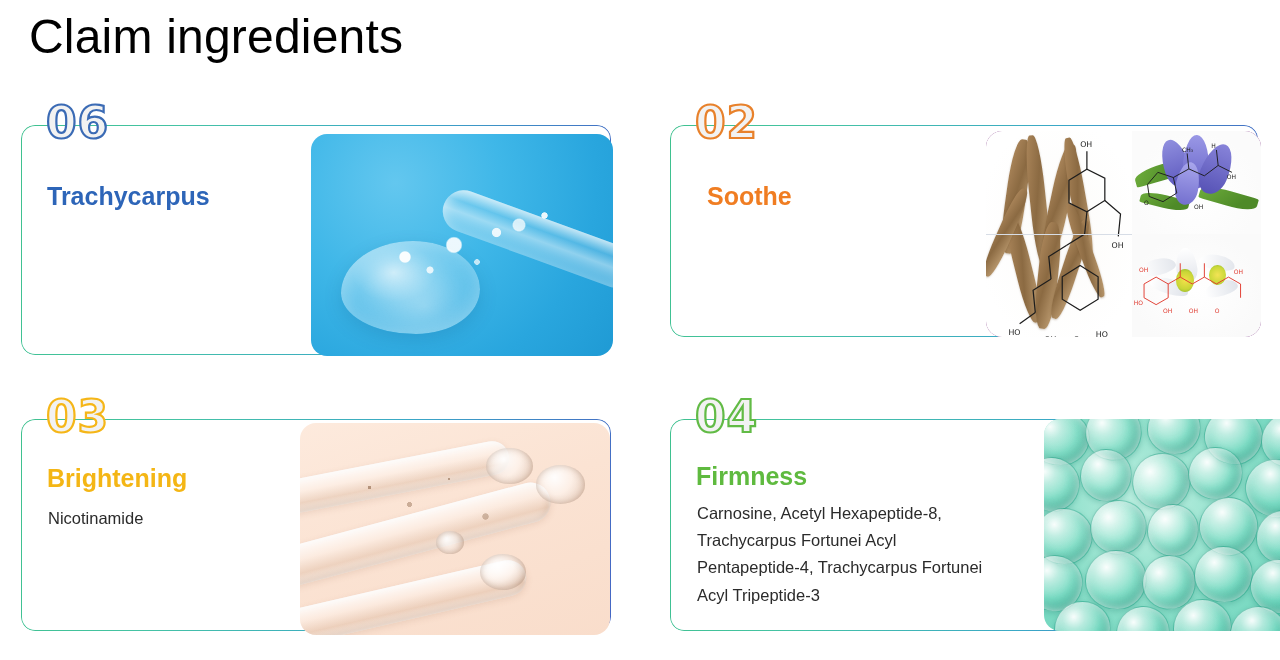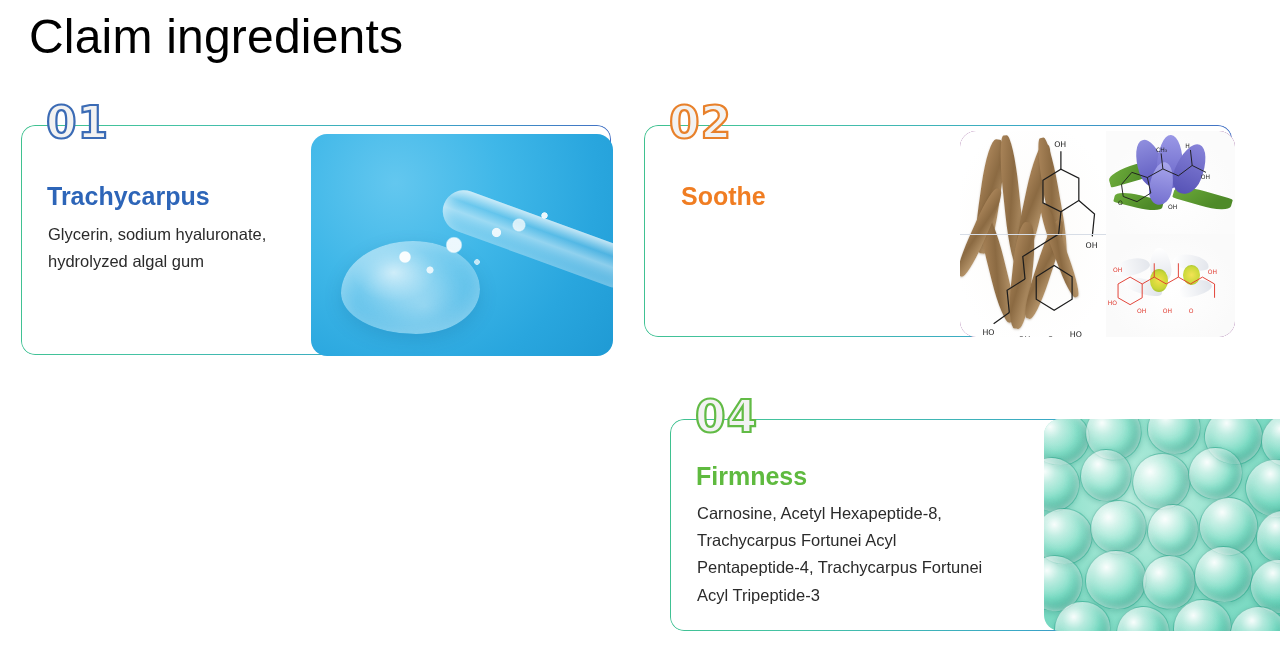--- a/index.html
+++ b/index.html
@@ -244,34 +244,33 @@
 </head>
 <body>
 
 <h1 class="page-title">Claim ingredients</h1>
 
 <div class="card-grid">
 
   <div class="card" style="left:21px; top:125px; width:590px; height:230px;">
     <div class="card-frame"></div>
 
-    <div class="card-number" style="left:25px; top:-24px; -webkit-text-stroke:2.2px #3b6bb5; text-stroke:2.2px #3b6bb5;">01</div>
+    <div class="card-number" style="left:25px; top:-24px; -webkit-text-stroke:2.2px #3b6bb5; text-stroke:2.2px #3b6bb5;">06</div>
 
     <div class="card-heading" style="left:26px; top:58px; color:#2d65b8;">Trachycarpus</div>
 
-    <div class="card-desc" style="left:27px; top:96px; width:225px;">Glycerin, sodium hyaluronate, hydrolyzed algal gum</div>
 
     <div class="card-media media-gel-drop" style="left:290px; top:9px; width:302px; height:222px;">
       <div class="gel-drop-pool"></div>
       <div class="gel-drop-pipette"></div>
       <div class="gel-bubbles"></div>
     </div>
   </div>
 
-  <div class="card" style="left:644px; top:125px; width:588px; height:212px;text-align:center;">
+  <div class="card" style="left:670px; top:125px; width:588px; height:212px;text-align:center;">
     <div class="card-frame"></div>
 
     <div class="card-number" style="left:25px; top:-24px; -webkit-text-stroke:2.2px #e8812b; text-stroke:2.2px #e8812b;">02</div>
 
     <div class="card-heading" style="left:26px; top:58px; color:#f07d22;margin-left:11px;">Soothe</div>
 
 
     <div class="card-media media-collage" style="left:316px; top:6px; width:275px; height:206px;">
 
       <div class="collage-cell collage-flowers-blue">
@@ -358,20 +357,43 @@
             <text x="96" y="92">O</text>
             <text x="118" y="46">OH</text>
           </g>
         </svg>
       </div>
 
       <span class="collage-divider" style="top:50%; width:53%;"></span>
     </div>
   </div>
 
+  <div class="card" style="left:21px; top:419px; width:590px; height:212px;">
+    <div class="card-frame"></div>
+
+    <div class="card-number" style="left:25px; top:-24px; -webkit-text-stroke:2.2px #f5b618; text-stroke:2.2px #f5b618;">03</div>
+
+    <div class="card-heading" style="left:26px; top:46px; color:#f4b615;">Brightening</div>
+
+    <div class="card-desc" style="left:27px; top:86px; width:240px;">Nicotinamide</div>
+
+    <div class="card-media media-gel-strands" style="left:279px; top:4px; width:310px; height:212px;">
+      <span class="strand" style="left:-10%; top:18%; width:78%; height:16%; transform:rotate(-11deg);"></span>
+      <span class="strand-tip" style="left:60%; top:12%; width:15%; height:17%;"></span>
+
+      <span class="strand" style="left:-14%; top:44%; width:96%; height:19%; transform:rotate(-15deg);"></span>
+      <span class="strand-tip" style="left:76%; top:20%; width:16%; height:18%;"></span>
+      <span class="strand-tip" style="left:44%; top:51%; width:9%; height:11%;"></span>
+
+      <span class="strand" style="left:-6%; top:76%; width:80%; height:17%; transform:rotate(-13deg);"></span>
+      <span class="strand-tip" style="left:58%; top:62%; width:15%; height:17%;"></span>
+
+      <span class="strand-specks"></span>
+    </div>
+  </div>
 
   <div class="card" style="left:670px; top:419px; width:588px; height:212px;padding-left:44px;">
     <div class="card-frame"></div>
 
     <div class="card-number" style="left:25px; top:-24px; -webkit-text-stroke:2.2px #62bb46; text-stroke:2.2px #62bb46;">04</div>
 
     <div class="card-heading" style="left:26px; top:44px; color:#5fba3f;">Firmness</div>
 
     <div class="card-desc" style="left:27px; top:81px; width:290px;">Carnosine, Acetyl Hexapeptide-8, Trachycarpus Fortunei Acyl Pentapeptide-4, Trachycarpus Fortunei Acyl Tripeptide-3</div>
 

